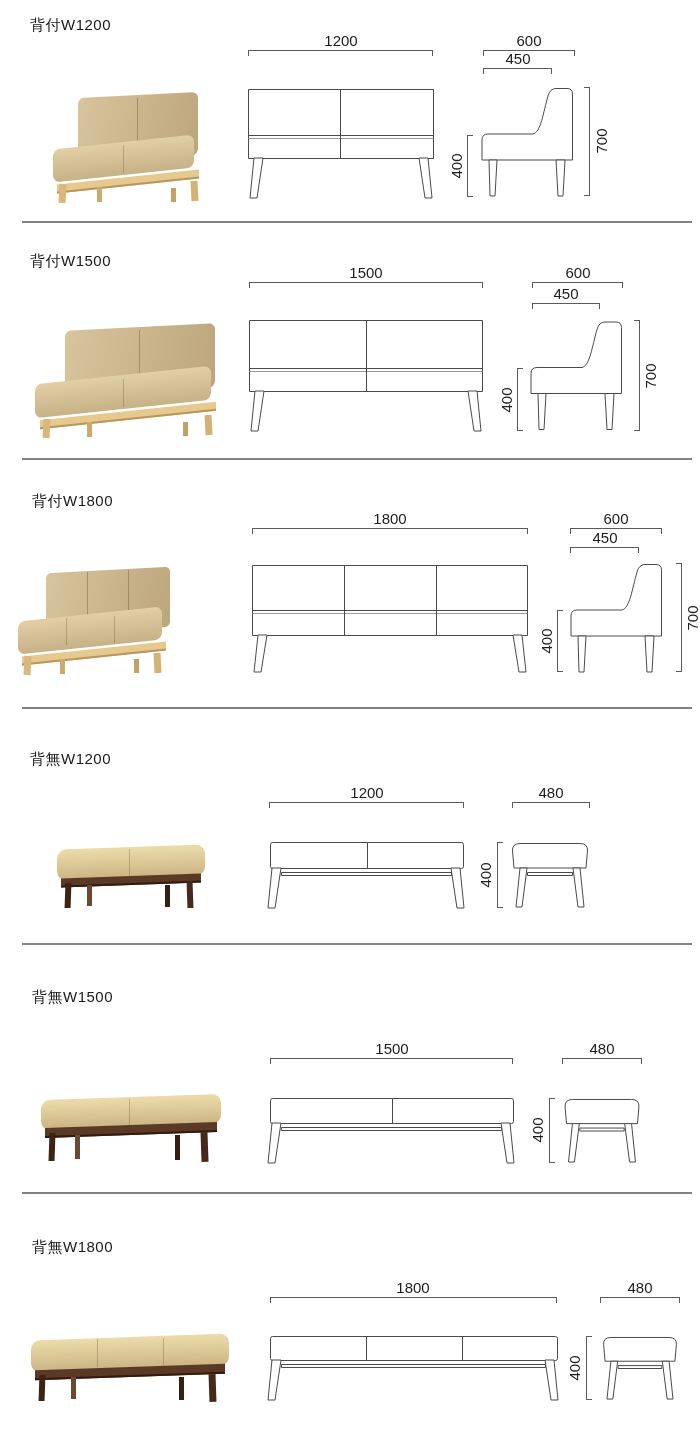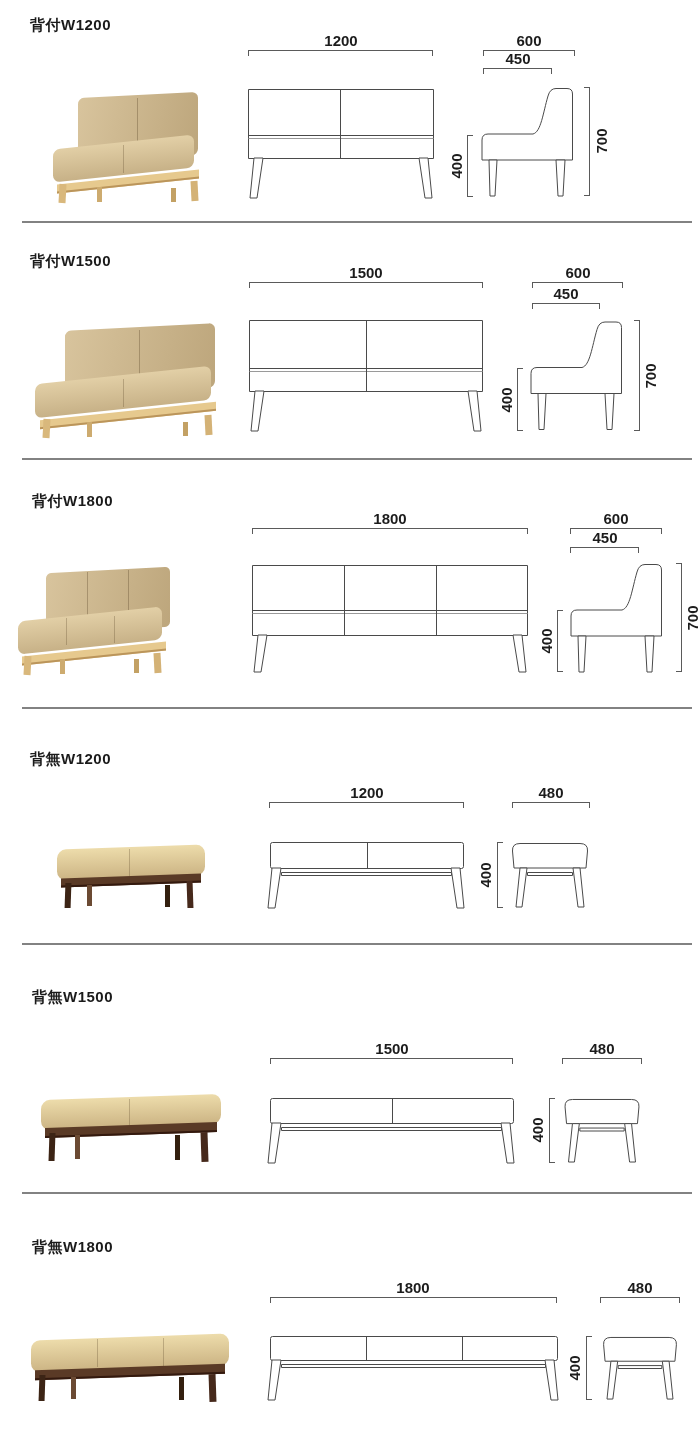--- a/index.html
+++ b/index.html
@@ -1,18 +1,18 @@
 <!DOCTYPE html>
 <html><head>
 <meta charset="utf-8">
 <style>
   html,body{margin:0;padding:0;background:#fff;}
   #page{position:relative;width:700px;height:1432px;background:#fff;overflow:hidden;
         font-family:"Liberation Sans","DejaVu Sans",sans-serif;}
-  .row{position:absolute;inset:0;font-weight:bold;}
+  .row{position:absolute;inset:0;}
   .divider{position:absolute;left:22px;width:670px;height:2px;background:#828282;}
   .row-label{position:absolute;font-size:15px;line-height:17px;color:#1a1a1a;letter-spacing:.5px;white-space:nowrap;}
   .dim{position:absolute;font-size:15px;line-height:16px;color:#1c1c1c;white-space:nowrap;}
   .dim-h{transform:translateX(-50%);}
   .dim-v{transform:translate(-50%,-50%) rotate(-90deg);}
   .brk-h{position:absolute;height:6px;border-top:1.5px solid #5a5a5a;border-left:1.5px solid #5a5a5a;border-right:1.5px solid #5a5a5a;box-sizing:border-box;}
   .brk-vl{position:absolute;width:6px;border-left:1.5px solid #5a5a5a;border-top:1.5px solid #5a5a5a;border-bottom:1.5px solid #5a5a5a;box-sizing:border-box;}
   .brk-vr{position:absolute;width:6px;border-right:1.5px solid #5a5a5a;border-top:1.5px solid #5a5a5a;border-bottom:1.5px solid #5a5a5a;box-sizing:border-box;}
   svg.draw{position:absolute;overflow:visible;}
   svg.draw *{vector-effect:non-scaling-stroke;}

